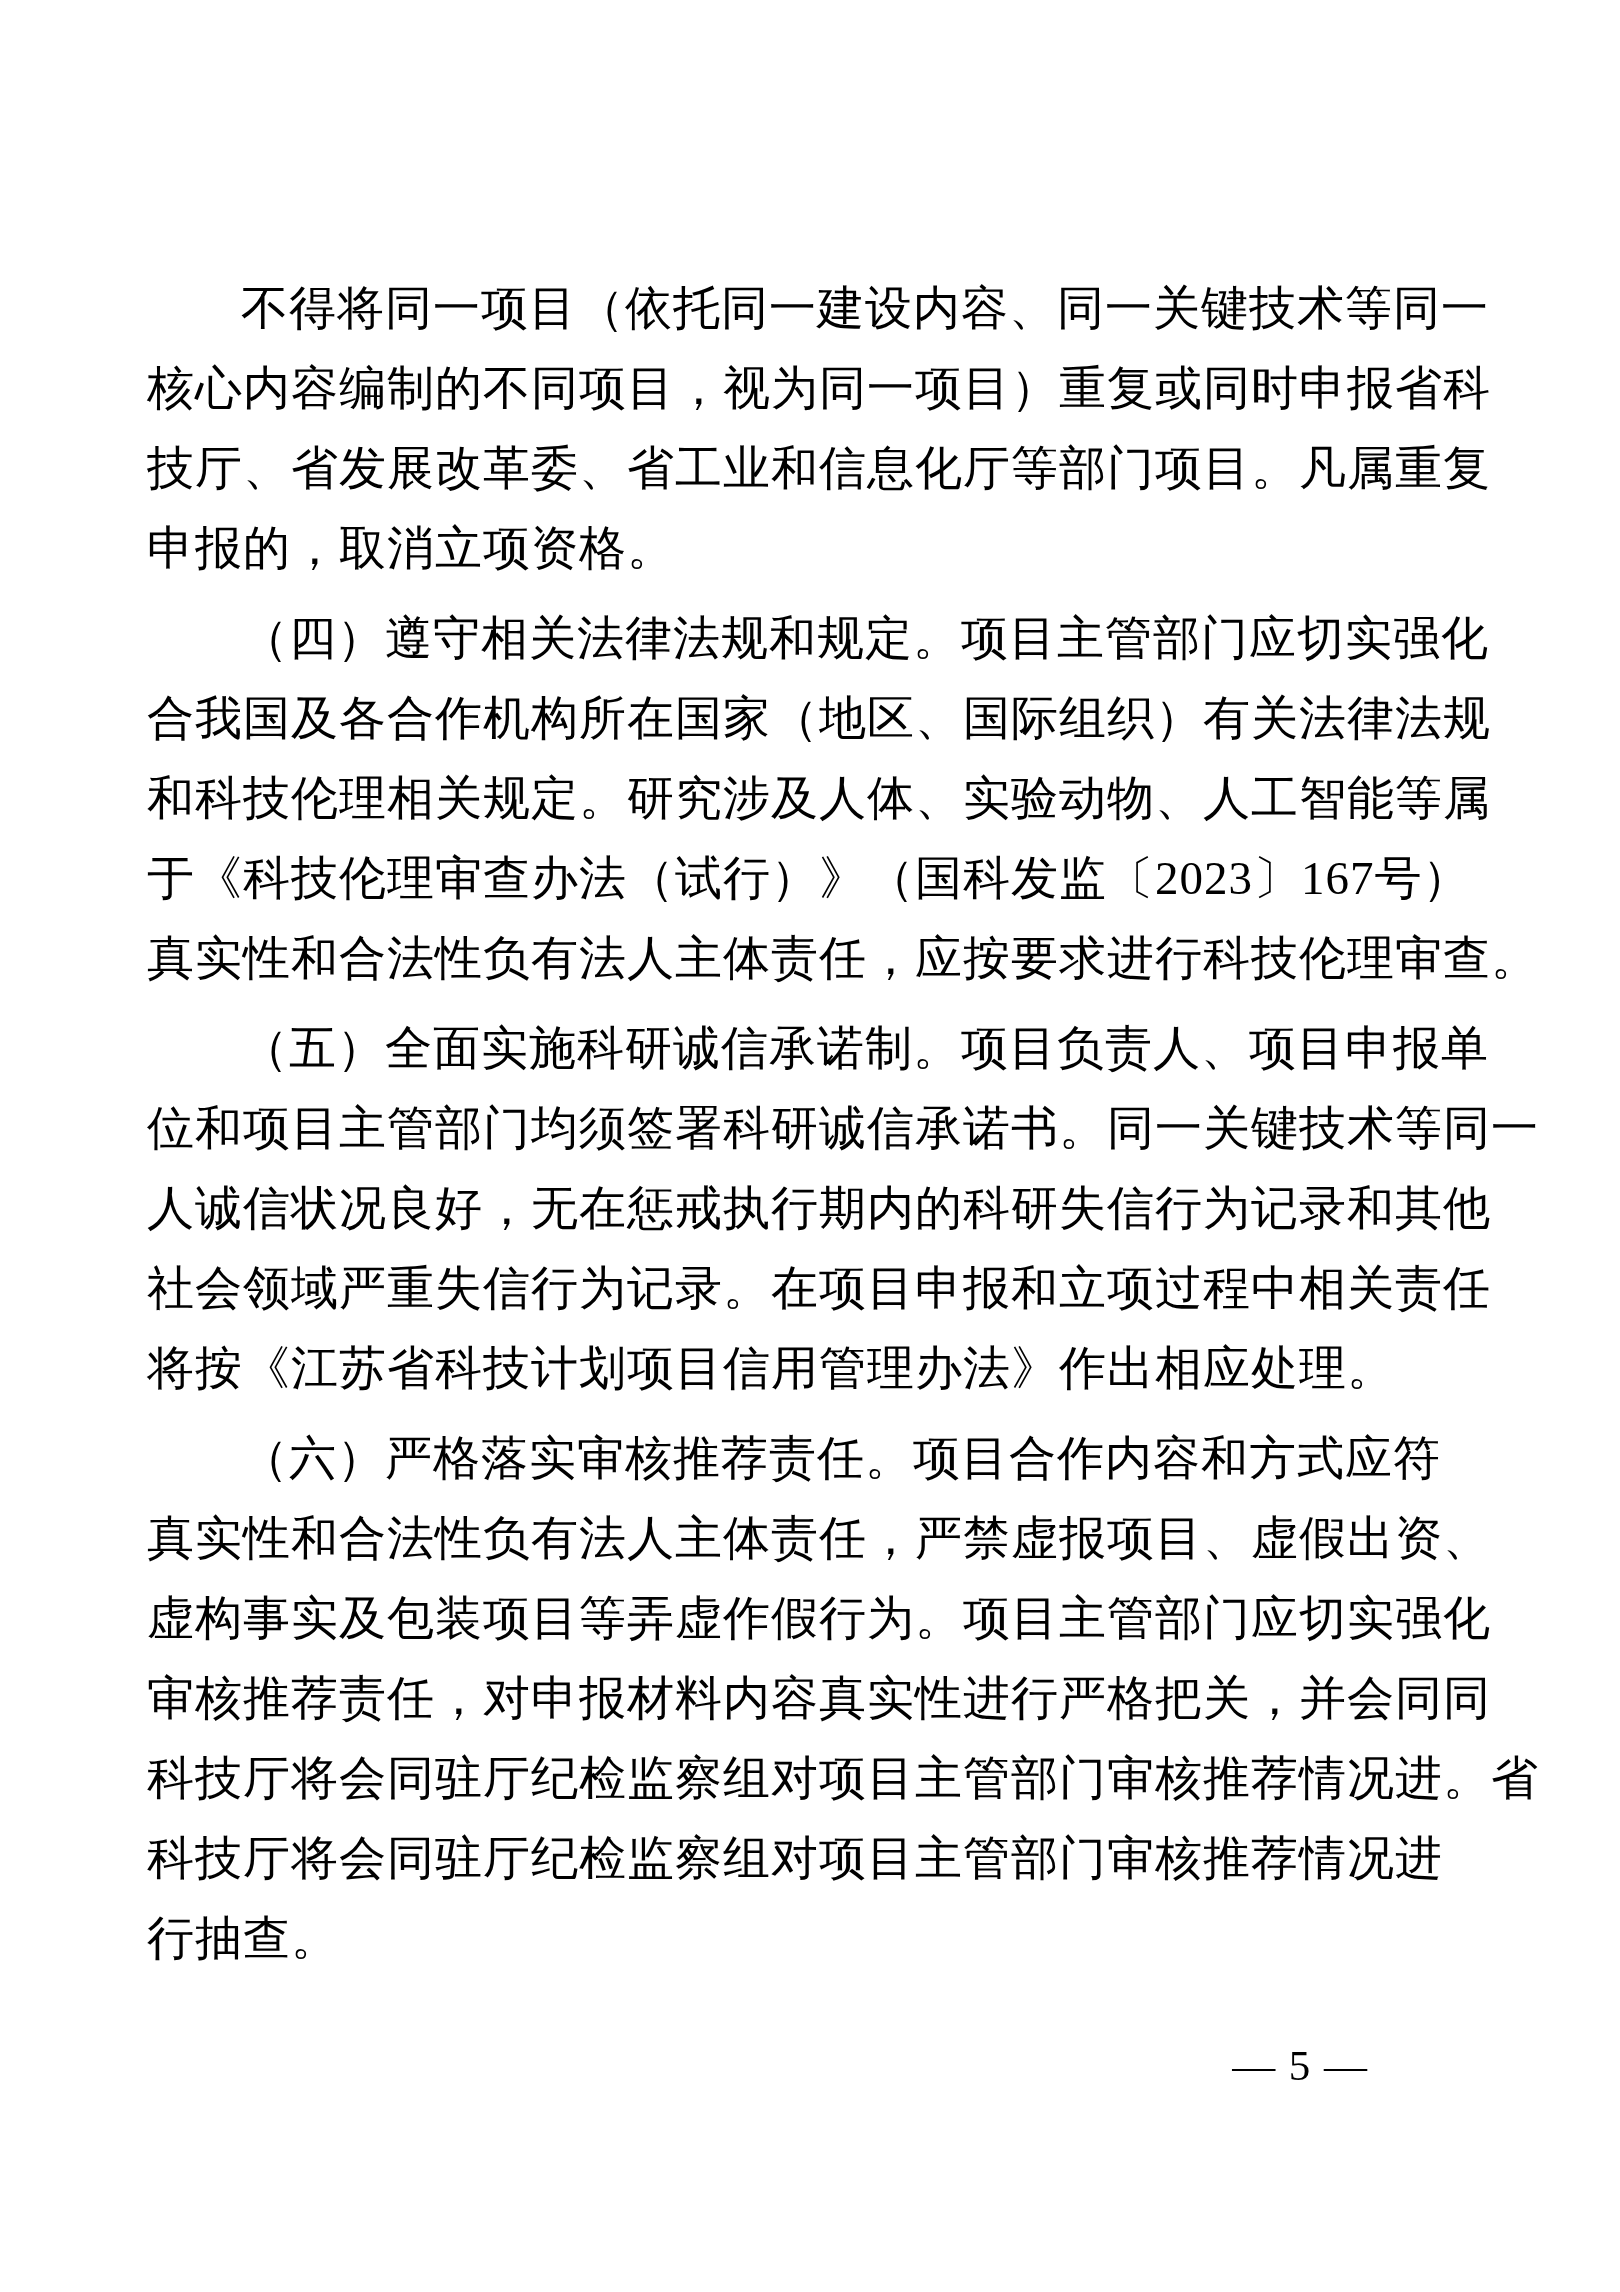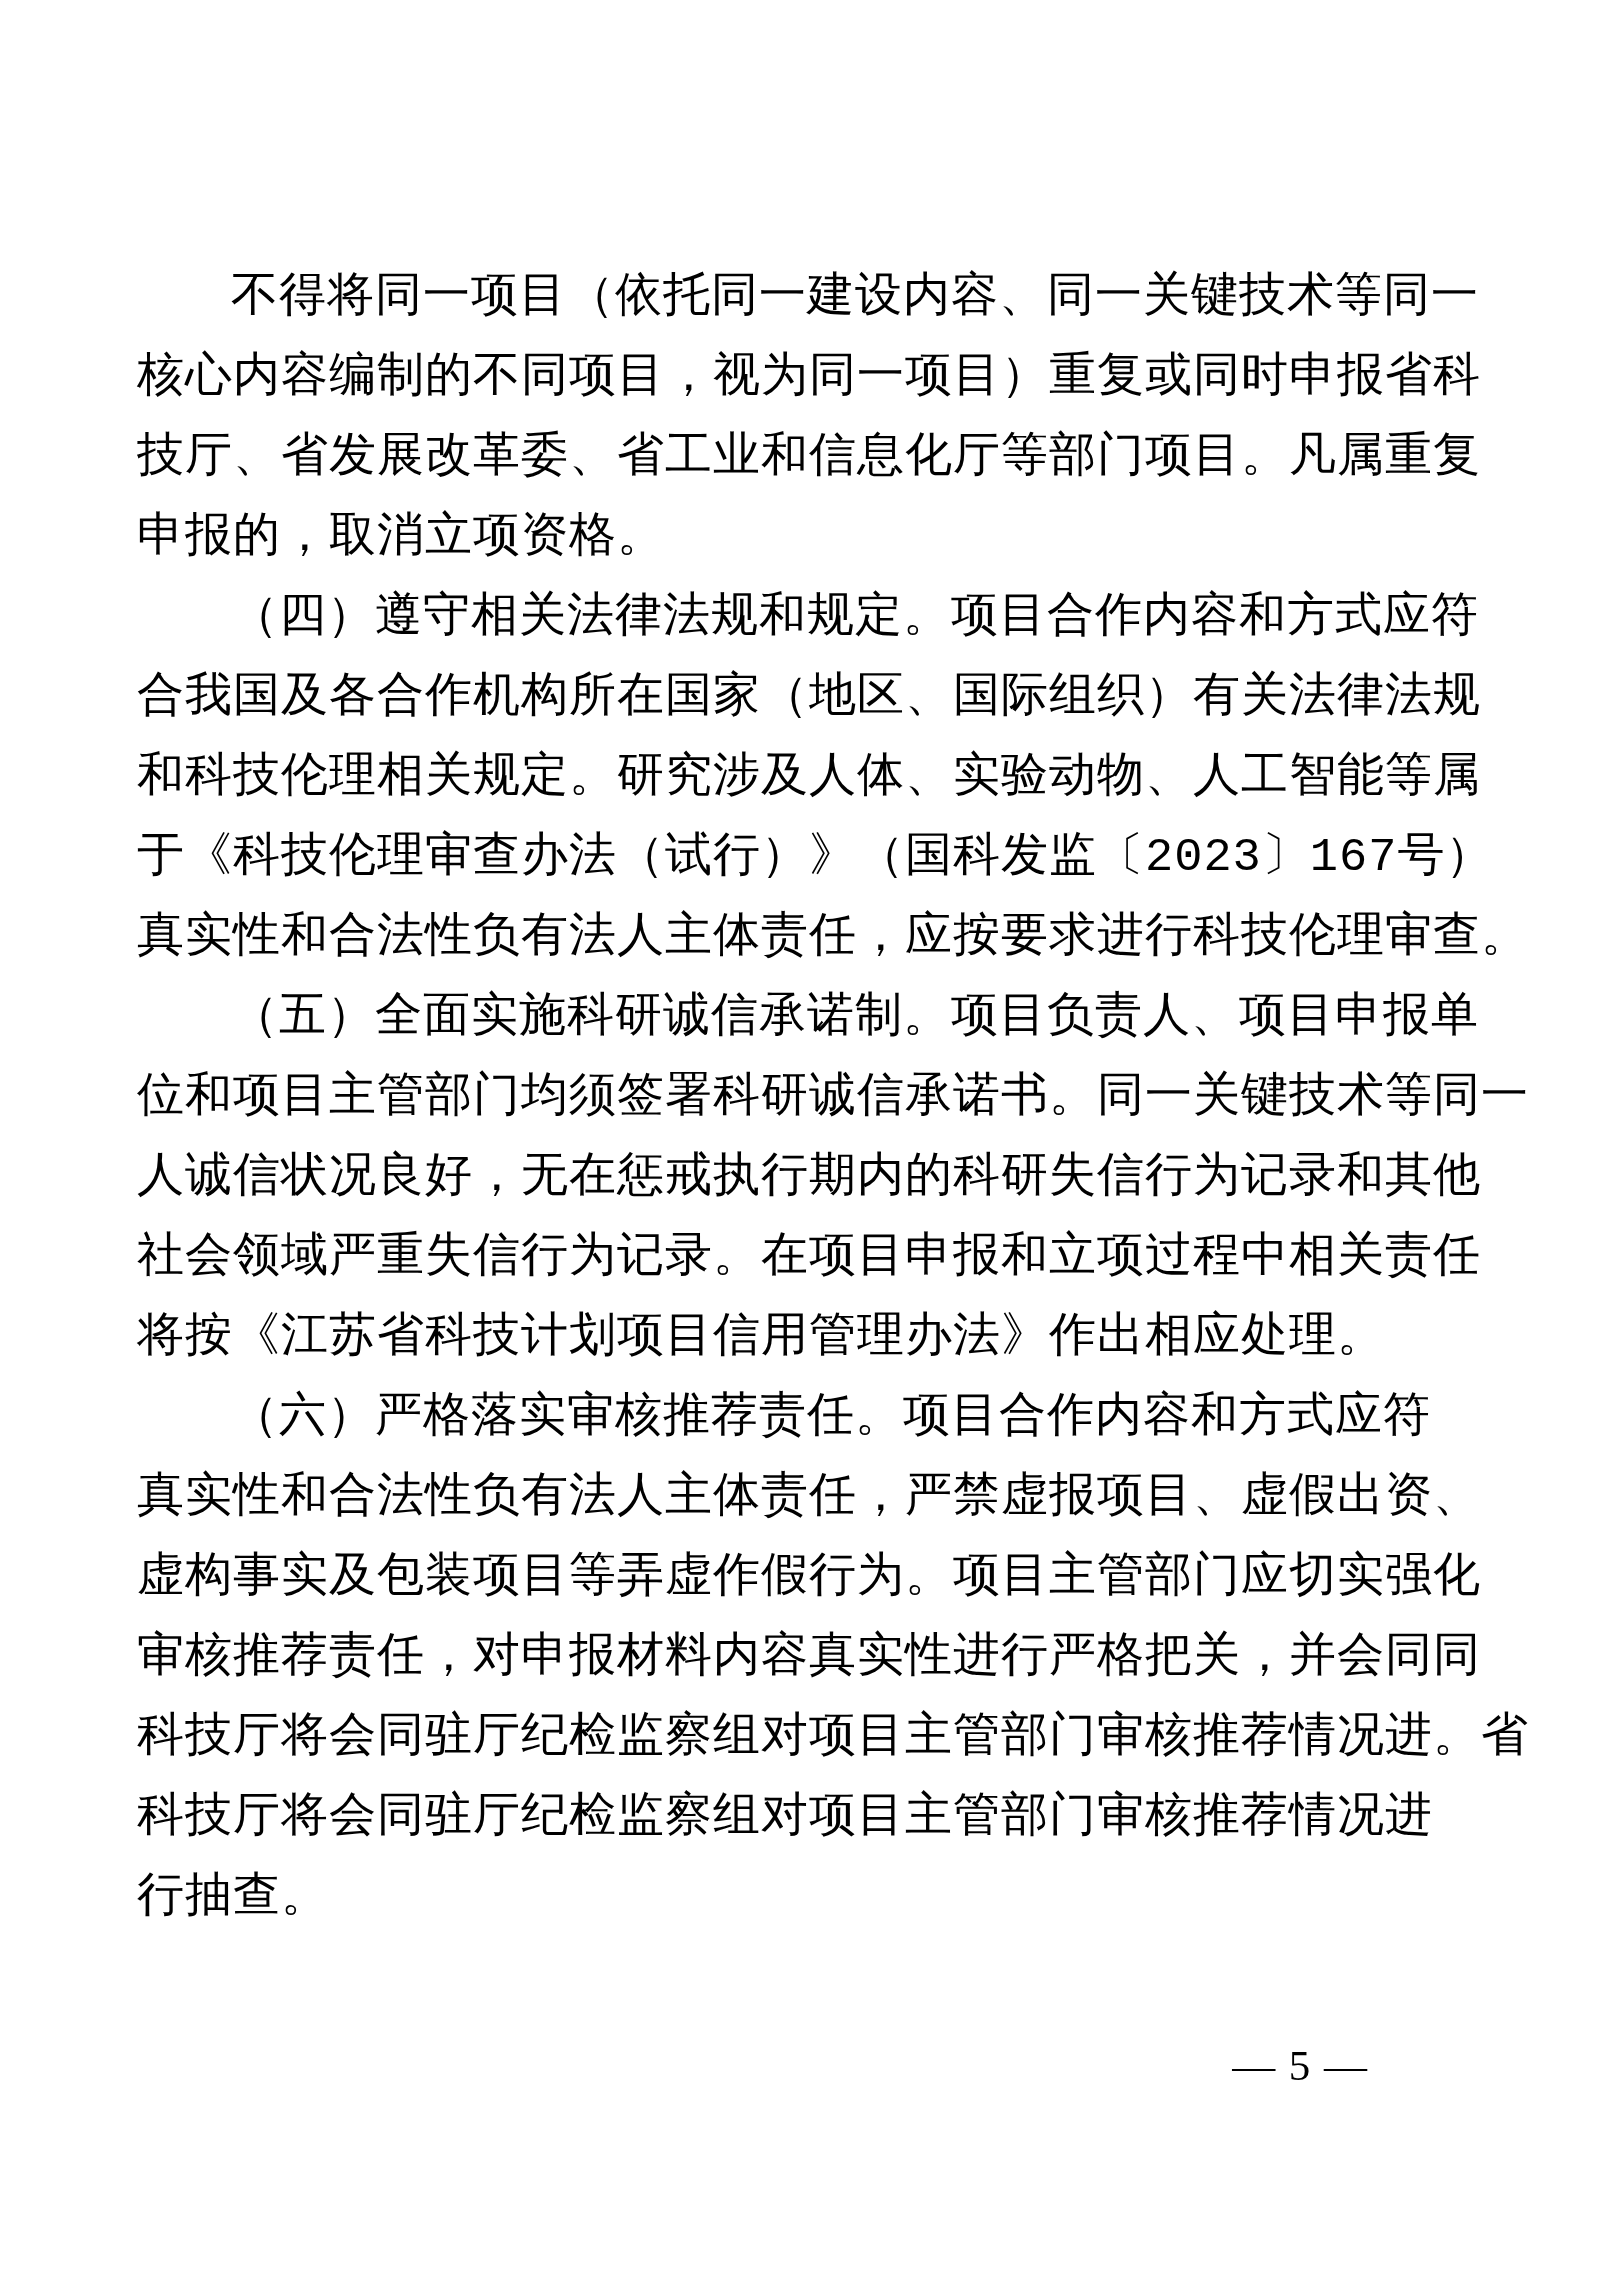--- a/index.html
+++ b/index.html
@@ -19,23 +19,22 @@
   .doc-body {
     position: absolute;
     left: 137px;
     top: 258px;
     width: 1346px;
     font-size: 47px;
     line-height: 80px;
     letter-spacing: 1px;
   }
   .paragraph {
-    margin: 0;
+    margin: 10px;
     padding: 0;
-    font-family: Liberation Mono, monospace;
   }
   .line {
     white-space: nowrap;
     height: 80px;
   }
   .line.para-start {
     text-indent: 94px;
   }
   .page-number {
     position: absolute;
@@ -59,21 +58,21 @@
 <div class="page">
 
   <div class="doc-body">
       <div class="paragraph">
         <div class="line para-start">不得将同一项目（依托同一建设内容、同一关键技术等同一</div>
         <div class="line">核心内容编制的不同项目，视为同一项目）重复或同时申报省科</div>
         <div class="line">技厅、省发展改革委、省工业和信息化厅等部门项目。凡属重复</div>
         <div class="line para-end">申报的，取消立项资格。</div>
       </div>
       <div class="paragraph">
-        <div class="line para-start">（四）遵守相关法律法规和规定。项目合作内容和方式应符</div>
+        <div class="line para-start">（四）遵守相关法律法规和规定。项目主管部门应切实强化</div>
         <div class="line">合我国及各合作机构所在国家（地区、国际组织）有关法律法规</div>
         <div class="line">和科技伦理相关规定。研究涉及人体、实验动物、人工智能等属</div>
         <div class="line">于《科技伦理审查办法（试行）》（国科发监〔2023〕167号）</div>
         <div class="line para-end">真实性和合法性负有法人主体责任，应按要求进行科技伦理审查。</div>
       </div>
       <div class="paragraph">
         <div class="line para-start">（五）全面实施科研诚信承诺制。项目负责人、项目申报单</div>
         <div class="line">位和项目主管部门均须签署科研诚信承诺书。同一关键技术等同一</div>
         <div class="line">人诚信状况良好，无在惩戒执行期内的科研失信行为记录和其他</div>
         <div class="line">社会领域严重失信行为记录。在项目申报和立项过程中相关责任</div>

